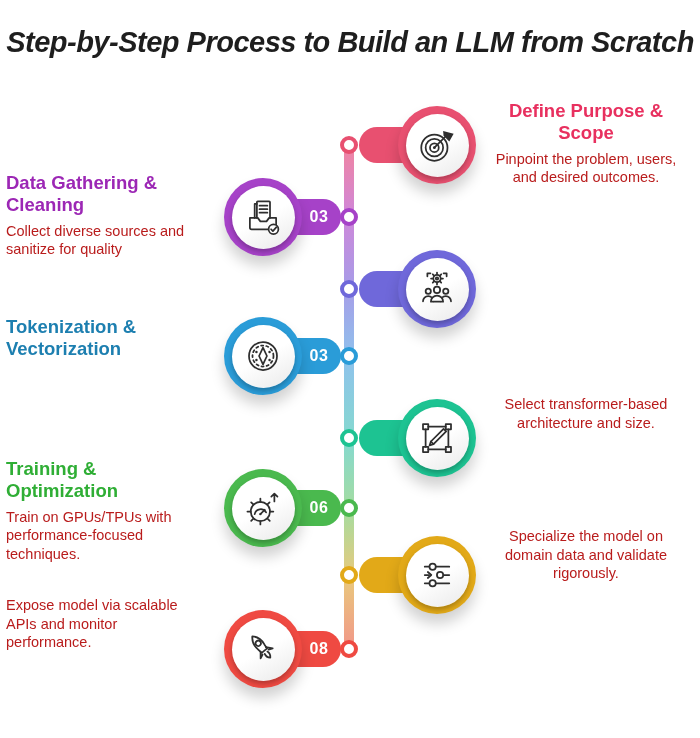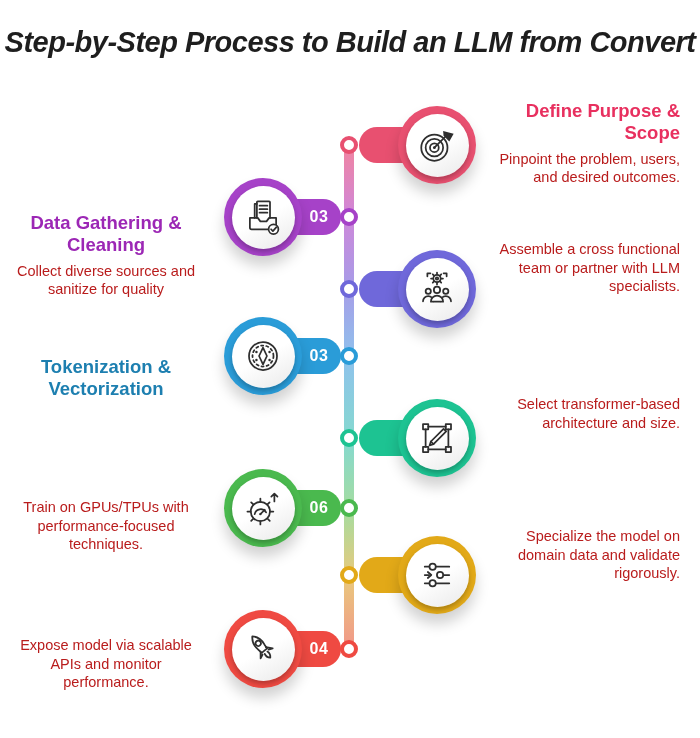--- a/index.html
+++ b/index.html
@@ -59,35 +59,35 @@
     background:linear-gradient(150deg,#ffffff 50%,#e9e9e9 100%);
     box-shadow:0 3px 5px rgba(0,0,0,0.25);
     display:flex; align-items:center; justify-content:center;
   }
   .badge-inner svg { display:block; }
   .icon { stroke:#2e2e2e; stroke-width:2; fill:none; stroke-linecap:round; stroke-linejoin:round; }
 
   .text {
     position:absolute; top:var(--ty); z-index:2;
   }
-  .right .text { left:492px; width:188px; text-align:right; }
-  .left  .text { left:6px;  width:200px; text-align:center;margin-top:40px; }
+  .right .text { left:492px; width:188px; text-align:center; }
+  .left  .text { left:6px;  width:200px; text-align:left; }
   .text h2 {
     margin:0 0 6px 0; font-size:18.5px; line-height:1.18; font-weight:700;
     color:var(--heading-color);
   }
   .text p {
     margin:0; font-size:14.5px; line-height:1.28; color:#b91c1c;
   }
 </style>
 </head>
 <body>
 
 <div class="canvas">
-  <h1 class="title">Step-by-Step Process to Build an LLM from Convert</h1>
+  <h1 class="title">Step-by-Step Process to Build an LLM from Scratch</h1>
   <div class="bar" style="background: linear-gradient(rgb(242, 132, 159) 0%, rgb(207, 135, 217) 14%, rgb(167, 156, 232) 28%, rgb(143, 194, 236) 42%, rgb(133, 217, 207) 58%, rgb(166, 220, 159) 72%, rgb(233, 201, 124) 85%, rgb(242, 147, 138) 100%);"></div>
 
   <div class="step s1 right" style="--accent: #e85070; --heading-color: #e8305f;">
     <div class="node"></div>
     <div class="tail"></div>
     <div class="num">01</div>
     <div class="badge-circle">
       <div class="badge-inner">
         <svg class="icon" width="42" height="42" viewBox="0 0 48 48">
           <circle cx="21" cy="27" r="15"></circle>
@@ -141,21 +141,20 @@
           <circle cx="14" cy="26.5" r="3"></circle>
             <circle cx="34" cy="26.5" r="3"></circle>
             <circle cx="24" cy="25" r="3.6"></circle>
           <path d="M8 38 a6 6 0 0 1 12 0"></path>
           <path d="M28 38 a6 6 0 0 1 12 0"></path>
           <path d="M17 38.5 a7 7 0 0 1 14 0 Z" fill="#ffffff"></path>
         </svg>
       </div>
     </div>
     <div class="text">
-      <p>Assemble a cross functional team or partner with LLM specialists.</p>
     </div>
   </div>
 
   <div class="step s4 left" style="--accent: #2a9cd8; --heading-color: #1d7fb0;">
     <div class="node"></div>
     <div class="tail"></div>
     <div class="num">03</div>
     <div class="badge-circle">
       <div class="badge-inner">
         <svg class="icon" width="42" height="42" viewBox="0 0 48 48">
@@ -206,20 +205,21 @@
           <circle cx="21" cy="28" r="11"></circle>
           <path d="M21 13.2 v3.8 M21 39 v3.8 M6.2 28 h3.8 M32 28 h3.8 M10.5 17.5 l2.7 2.7 M29 36 l2.7 2.7 M31.5 17.5 l-2.7 2.7 M13.2 36 l-2.7 2.7"></path>
           <path d="M14.5 31 a7 7 0 0 1 13 -2"></path>
           <path d="M21 31 l5 -5"></path>
           <circle cx="21" cy="31" r="1.3" fill="#2e2e2e" stroke="none"></circle>
           <path d="M37 16.5 V7.5 M33.5 11 L37 7.5 L40.5 11"></path>
         </svg>
       </div>
     </div>
     <div class="text">
+      <h2>Training &amp; Optimization</h2>
       <p>Train on GPUs/TPUs with performance-focused techniques.</p>
     </div>
   </div>
 
   <div class="step s7 right" style="--accent: #e2a918; --heading-color: #dda50f;">
     <div class="node"></div>
     <div class="tail"></div>
     <div class="num">07</div>
     <div class="badge-circle">
       <div class="badge-inner">
@@ -234,21 +234,21 @@
       </div>
     </div>
     <div class="text">
       <p>Specialize the model on domain data and validate rigorously.</p>
     </div>
   </div>
 
   <div class="step s8 left" style="--accent: #ef4a42; --heading-color: #e23c36;">
     <div class="node"></div>
     <div class="tail"></div>
-    <div class="num">04</div>
+    <div class="num">08</div>
     <div class="badge-circle">
       <div class="badge-inner">
         <svg class="icon" width="42" height="42" viewBox="0 0 48 48">
           <g transform="rotate(-40 24 24)">
             <path d="M24 5 C28 9 29.7 15 28.6 21 L28 26.5 H20 L19.4 21 C18.3 15 20 9 24 5 Z"></path>
             <circle cx="24" cy="15.5" r="3"></circle>
             <path d="M20 24.5 L15 30.5 L19.6 28.5"></path>
             <path d="M28 24.5 L33 30.5 L28.4 28.5"></path>
             <path d="M22 29.5 c-1 3 0 5.5 2 7.5 c2 -2 3 -4.5 2 -7.5"></path>
           </g>

